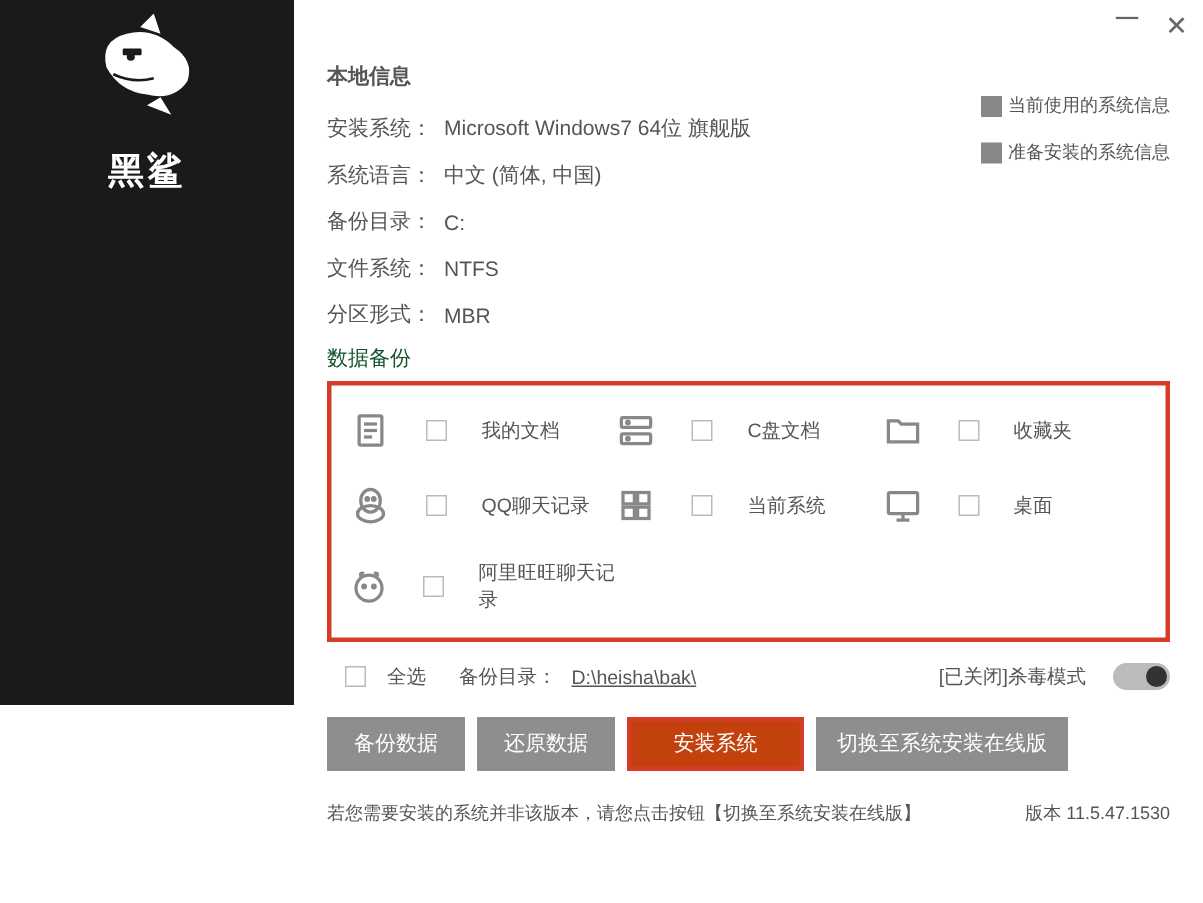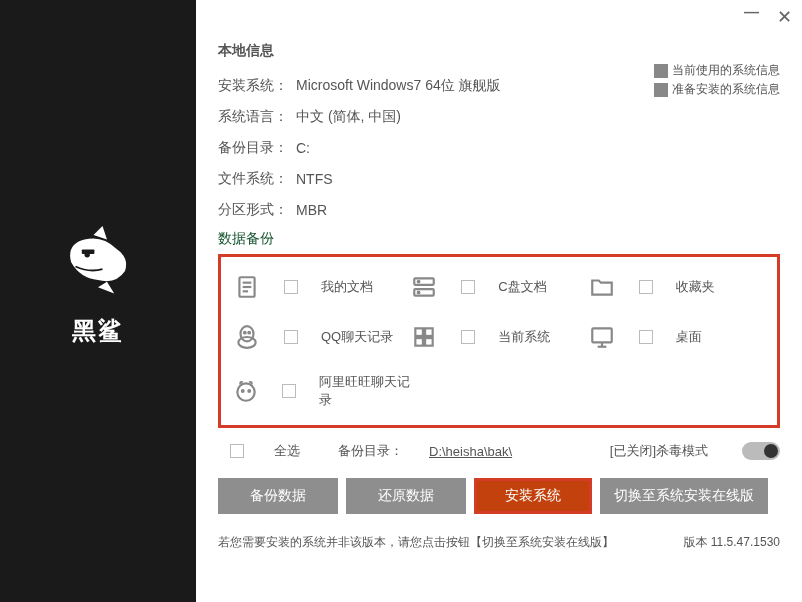--- a/index.html
+++ b/index.html
@@ -1,53 +1,53 @@
 <!DOCTYPE html>
 <html><head>
   <meta charset="utf-8">
   <style>
     * { margin: 0; padding: 0; box-sizing: border-box; }
     body { font-family: "Microsoft YaHei", "PingFang SC", sans-serif; font-size: 13px; background: #fff; width: 802px; height: 602px; overflow: hidden; display: flex; }
-    .sidebar { width: 196px; height: 602px; background: #1a1a1a; display: flex; flex-direction: column; align-items: center; padding-top: 217px; }
+    .sidebar { width: 196px; height: 470px; background: #1a1a1a; display: flex; flex-direction: column; align-items: center; }
     .logo-wrap { display: flex; flex-direction: column; align-items: center; }
     .logo-img { width: 90px; height: 90px; }
     .logo-text { color: #fff; font-size: 24px; font-weight: bold; margin-top: 8px; letter-spacing: 2px; }
     .main { flex: 1; height: 602px; display: flex; flex-direction: column; padding: 0 22px; position: relative; }
     .winctrls { position: absolute; top: 6px; right: 10px; display: flex; gap: 18px; color: #666; }
     .winctrls span { cursor: pointer; font-size: 15px; }
     .winctrls .minimize { font-weight: bold; position: relative; top: -3px; }
     .winctrls .close { font-size: 18px; }
     .section-title { color: #555; font-size: 14px; margin-top: 42px; margin-bottom: 2px; font-weight: bold; }
-    .legend { position: absolute; top: 62px; right: 22px; display: flex; flex-direction: column; gap: 2px; font-size: 12px; }
+    .legend { position: absolute; top: 62px; right: 22px; display: flex; flex-direction: column; gap: 14px; font-size: 12px; }
     .legend-row { display: flex; align-items: center; gap: 4px; color: #555; }
     .legend-box { width: 14px; height: 14px; background: #888; }
     .info-rows { margin-top: 8px; }
     .info-row { display: flex; align-items: center; color: #555; font-size: 14px; height: 31px; }
     .info-label { width: 78px; }
     .info-value { color: #555; }
     .backup-title { color: #14532d; font-size: 14px; margin-top: 5px; margin-bottom: 6px; }
     .backup-grid { border: 3px solid #d43c27; padding: 16px 12px 16px 12px; display: grid; grid-template-columns: 1fr 1fr 1fr; row-gap: 22px; }
     .backup-cell { display: flex; align-items: center; gap: 23px; color: #666; }
     .backup-icon { width: 28px; height: 28px; display: flex; align-items: center; justify-content: center; color: #888; }
     .backup-icon svg { stroke: #888; fill: none; stroke-width: 2; }
     .chk { width: 14px; height: 14px; border: 1px solid #bbb; background: #fff; flex-shrink: 0; }
     .backup-label { font-size: 13px; color: #555; }
-    .options-row { display: flex; align-items: center; margin-top: 14px; gap: 26px; color: #555; font-size: 13px; padding-left: 12px; }
+    .options-row { display: flex; align-items: center; margin-top: 14px; gap: 10px; color: #555; font-size: 13px; padding-left: 12px; }
     .options-row .chk { margin-right: 4px; }
     .options-row .sel-all { margin-right: 12px; }
     .options-row .dir-label { }
     .options-row .dir-path { text-decoration: underline; }
     .options-row .spacer { flex: 1; }
     .options-row .avmode { margin-right: 8px; }
     .toggle { width: 38px; height: 18px; border-radius: 10px; background: #bbb; position: relative; }
     .toggle::after { content: ""; position: absolute; right: 2px; top: 2px; width: 14px; height: 14px; border-radius: 50%; background: #333; }
     .button-row { display: flex; gap: 8px; margin-top: 18px; }
     .btn { height: 36px; display: flex; align-items: center; justify-content: center; color: #fff; font-size: 14px; cursor: pointer; background: #8e8e8e; padding: 0 18px; }
     .btn.primary { background: #c2410c; border: 3px solid #d43c27; padding: 0 28px; }
-    .btn.secondary { padding: 0 32px; }
+    .btn.secondary { padding: 0 18px; }
     .btn.wide { padding: 0 14px; }
     .footer { margin-top: 20px; display: flex; color: #555; font-size: 12px; }
     .footer .version-wrap { margin-left: auto; }
   </style>
 </head>
 <body>
 
 <div class="sidebar">
   <div class="logo-wrap">
     <svg class="logo-img" viewBox="0 0 100 100">

